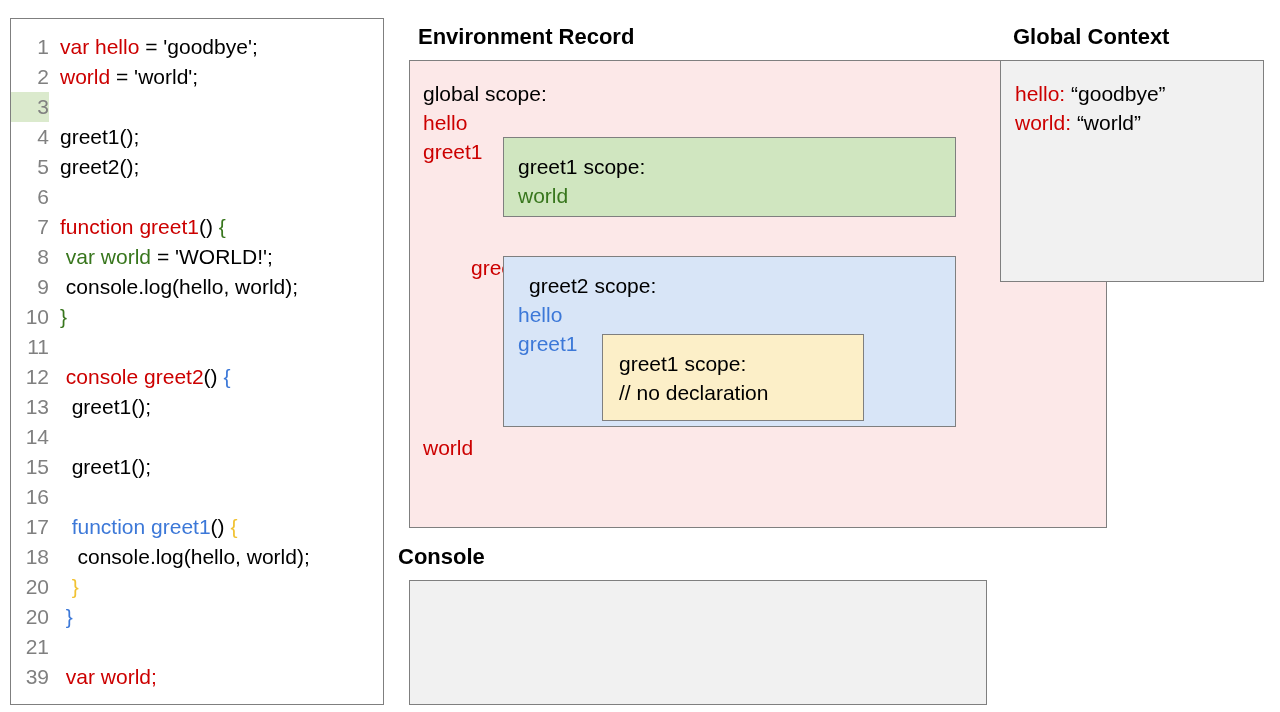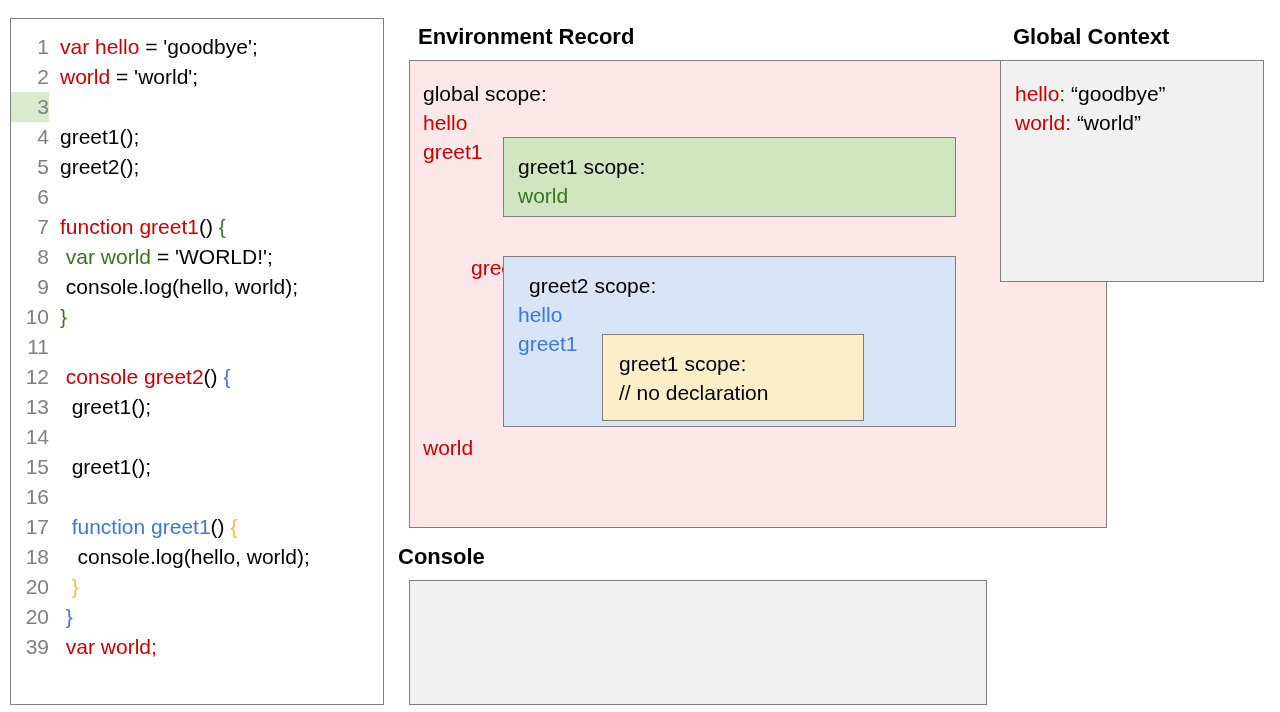--- a/index.html
+++ b/index.html
@@ -212,20 +212,21 @@
       <div class="code-line"><span class="gutter">11</span><span class="code-text"></span></div>
       <div class="code-line"><span class="gutter">12</span><span class="code-text"><span class="tok-red"> console greet2</span><span class="tok-black">() </span><span class="tok-blue">{</span></span></div>
       <div class="code-line"><span class="gutter">13</span><span class="code-text"><span class="tok-black">  greet1();</span></span></div>
       <div class="code-line"><span class="gutter">14</span></div>
       <div class="code-line"><span class="gutter">15</span><span class="code-text"><span class="tok-black">  greet1();</span></span></div>
       <div class="code-line"><span class="gutter">16</span><span class="code-text"></span></div>
       <div class="code-line"><span class="gutter">17</span><span class="code-text"><span class="tok-black">  </span><span class="tok-blue">function greet1</span><span class="tok-black">() </span><span class="tok-yellow">{</span></span></div>
       <div class="code-line"><span class="gutter">18</span><span class="code-text"><span class="tok-black">   console.log(hello, world);</span></span></div>
       <div class="code-line"><span class="gutter">20</span><span class="code-text"><span class="tok-black">  </span><span class="tok-yellow">}</span></span></div>
       <div class="code-line"><span class="gutter">20</span><span class="code-text"><span class="tok-black"> </span><span class="tok-blue">}</span></span></div>
+      <div class="code-line"><span class="gutter">21</span><span class="code-text"></span></div>
       <div class="code-line"><span class="gutter">39</span><span class="code-text"><span class="tok-red"> var world;</span></span></div>
     </div>
 </div>
 
 <div class="section-title" id="env-title">Environment Record</div>
 
 <div id="env-record">
 
   <div class="scope-header" id="global-scope-header">global scope:</div>
 

